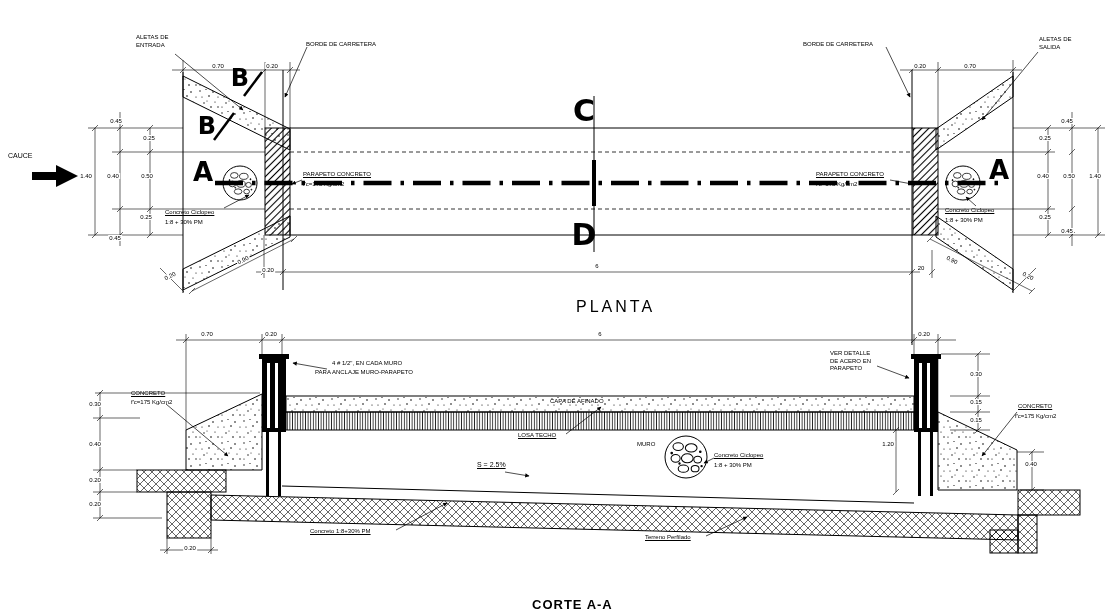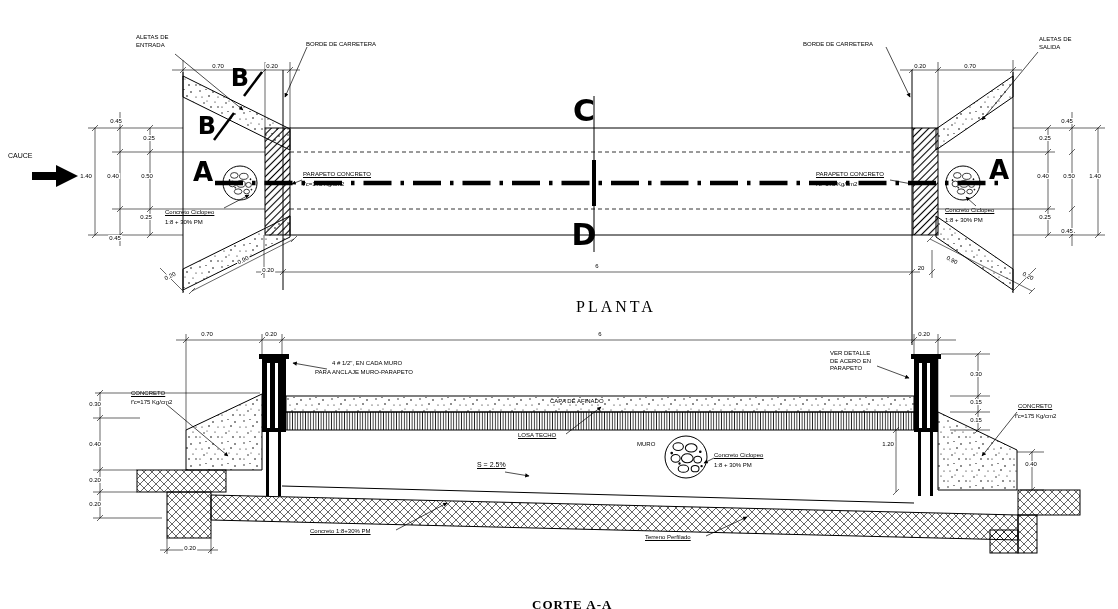--- a/index.html
+++ b/index.html
@@ -7,21 +7,21 @@
   #canvas{position:relative;width:1118px;height:609px;background:var(--paper);
           font-family:"Liberation Sans",sans-serif;overflow:hidden;}
   #linework{position:absolute;left:0;top:0;}
   #labels{position:absolute;left:0;top:0;width:100%;height:100%;}
   .lbl{position:absolute;color:var(--ink);white-space:pre;line-height:1.25;letter-spacing:0;}
   .lbl.u{text-decoration:underline;}
   .lbl.c{transform:translate(-50%,-50%);}
   .lbl.dim{background:var(--paper);padding:0 1px;line-height:1;}
   .lbl.marker{font-weight:bold;transform:translate(-50%,-50%);
               font-family:"DejaVu Sans",sans-serif;}
-  .title{position:absolute;color:var(--ink);font-weight:normal;font-family:Liberation Serif, serif;}
+  .title{position:absolute;color:var(--ink);font-weight:normal;}
   #plan-title{left:576px;top:298px;font-size:16px;letter-spacing:3px;}
   #section-title{left:532px;top:576px;font-size:13px;font-weight:bold;letter-spacing:1px;margin-top:21px;}
 </style>
 </head>
 <body>
 
 <div id="canvas">
 
 <svg id="linework" width="1118" height="609" viewBox="0 0 1118 609">
   <defs>

